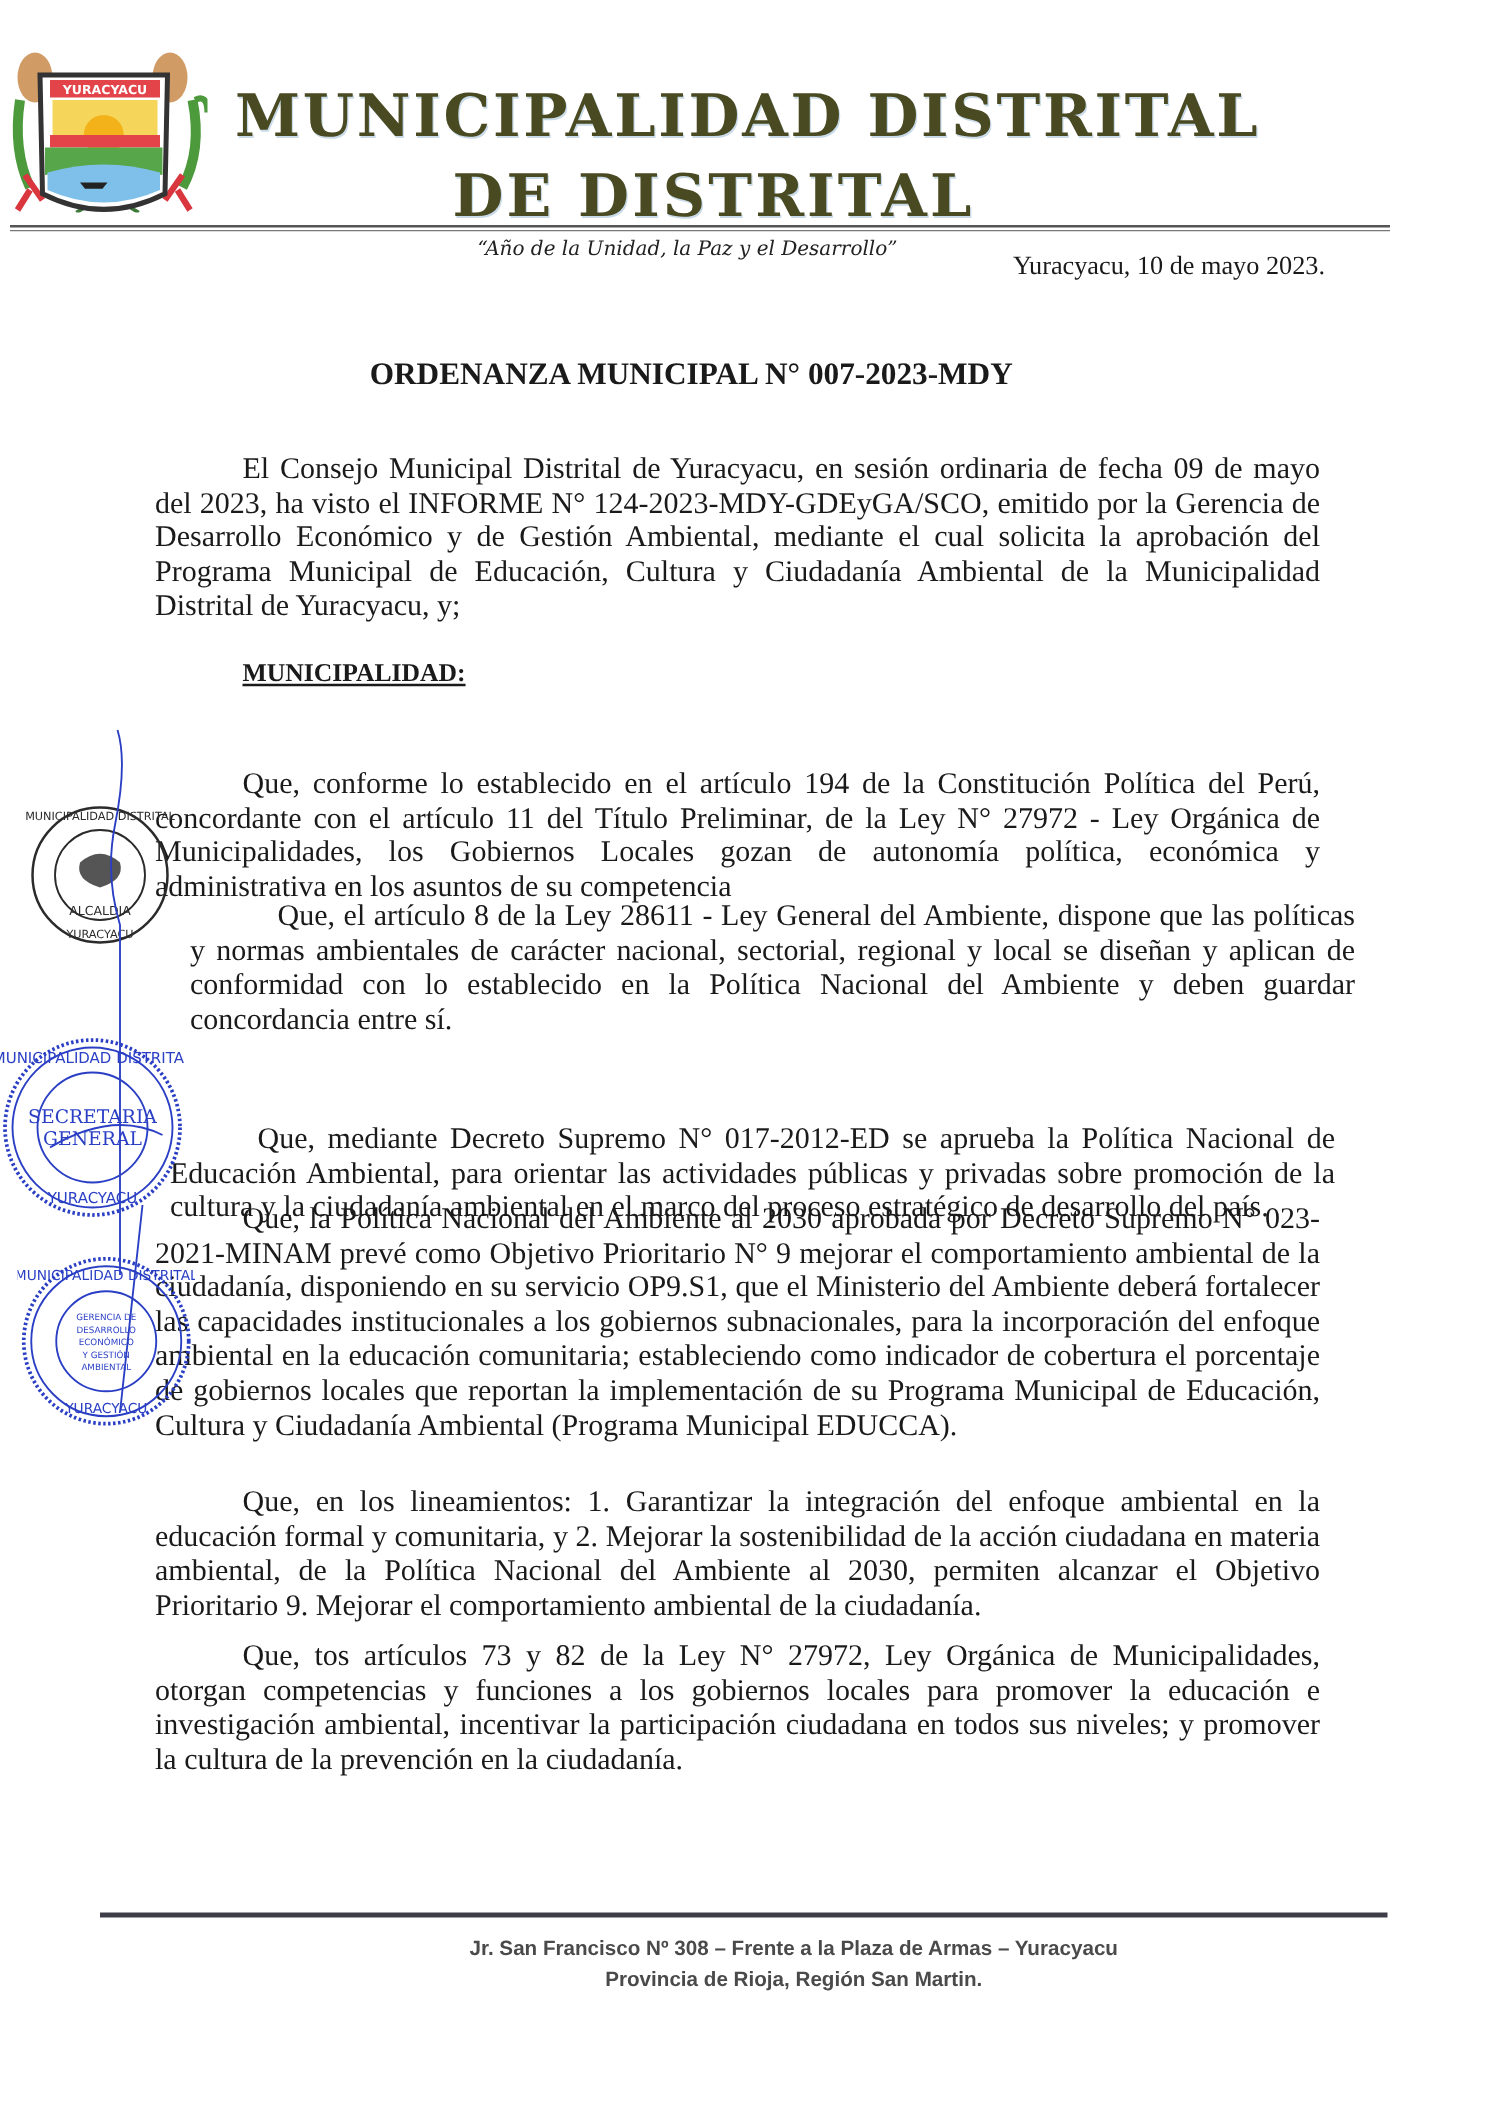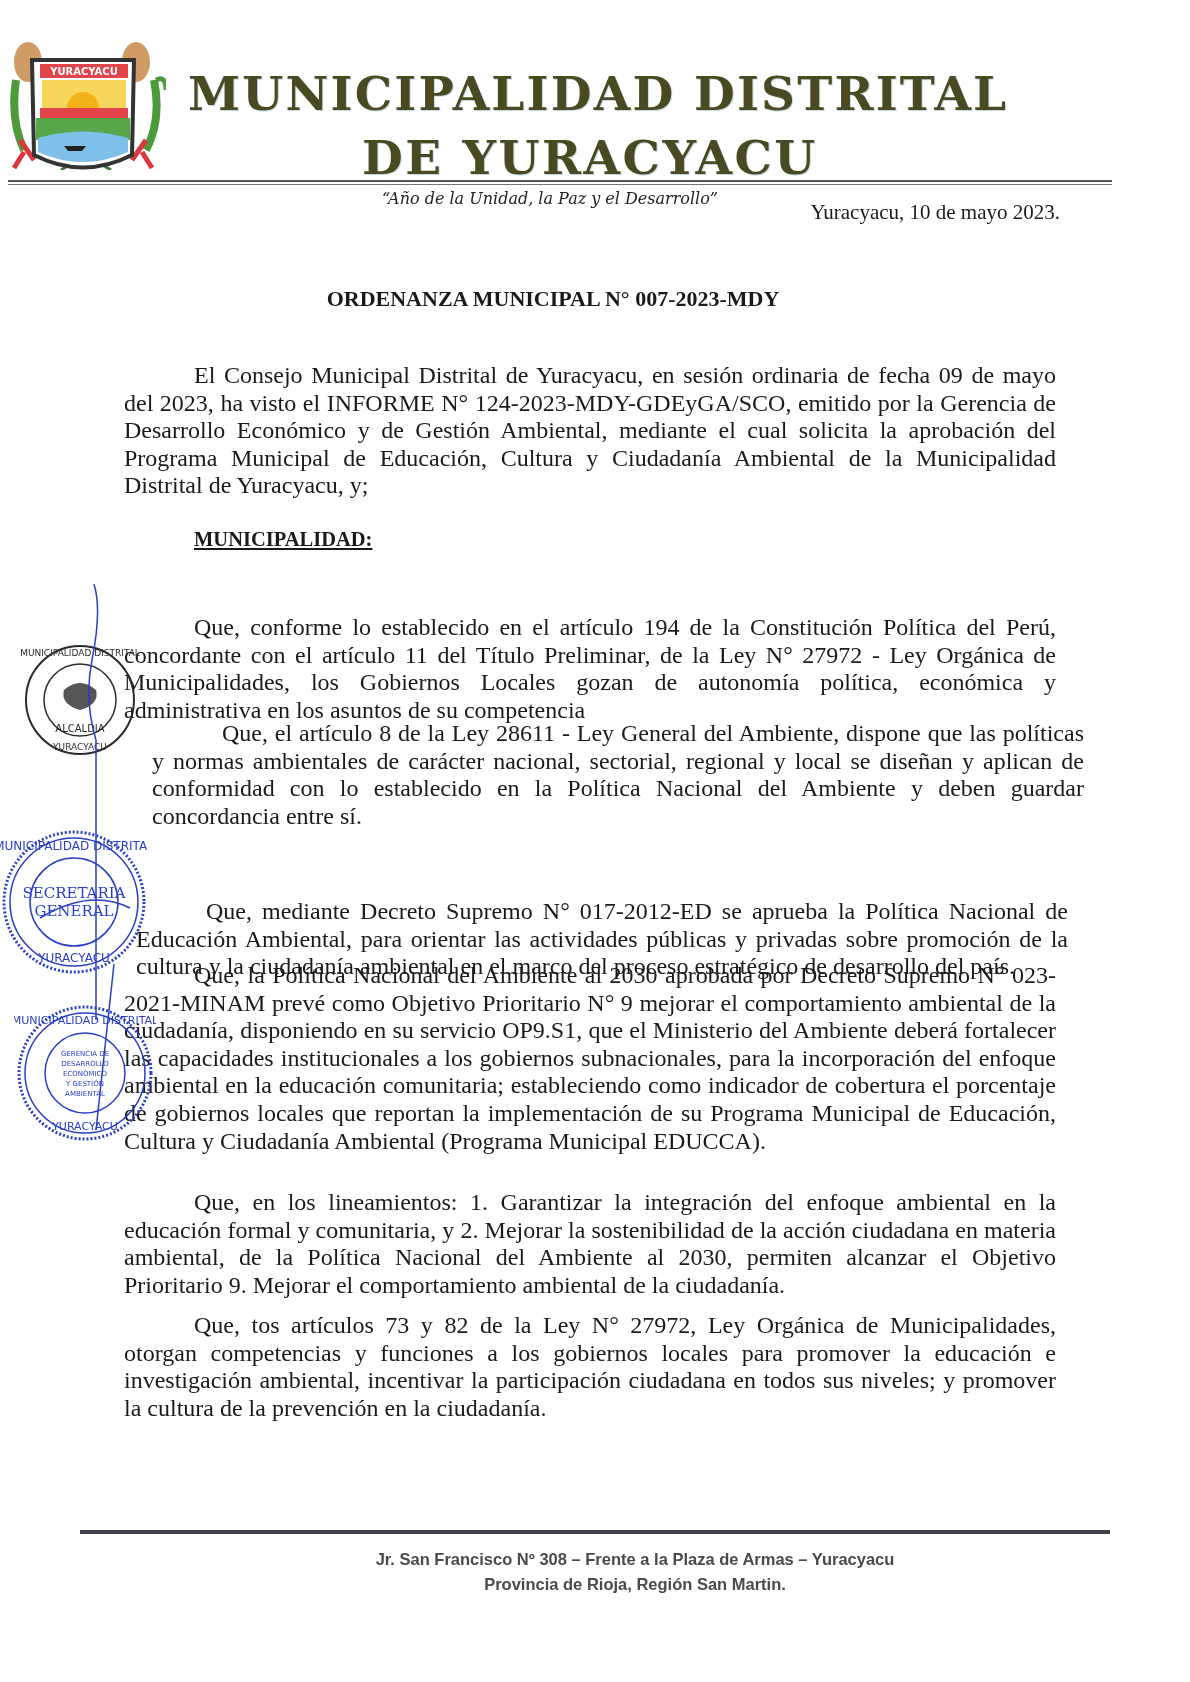--- a/index.html
+++ b/index.html
@@ -13,21 +13,21 @@
 
   .hrule { position: absolute; left: 8px; width: 1104px; height: 2px; background: #555; }
   .hrule.a { top: 180px; }
   .hrule.b { top: 184px; height: 1px; background: #777; }
 
   .motto { position: absolute; top: 189px; left: 0; width: 1085px; text-align: center; font-family: "DejaVu Serif", serif; font-style: italic; font-size: 16px; color: #222; }
   .motto-inner { display: inline-block; margin-left: 15px; }
 
   .date { position: absolute; top: 200px; right: 130px; font-size: 21px; }
 
-  .doc-title { position: absolute; top: 286px; left: 0; width: 1106px; text-align: center; font-weight: bold; font-size: 22px; text-decoration: underline; }
+  .doc-title { position: absolute; top: 286px; left: 0; width: 1106px; text-align: center; font-weight: bold; font-size: 25px; text-decoration: underline; }
   .doc-title span { display: inline-block; margin-left: 0px; }
 
   .body-block { position: absolute; left: 124px; width: 932px; font-size: 24px; line-height: 27.6px; text-align: justify; }
   .body-block p { margin: 0; text-indent: 70px; }
   .p1 { top: 362px; }
   .considerando { position: absolute; left: 194px; top: 528px; font-weight: bold; font-size: 20.5px; text-decoration: underline; }
   .p2 { top: 584px; margin-top: 30px; }
   .p3 { top: 720px; margin-left: 28px; }
   .p4 { top: 898px; margin-left: 12px; }
   .p5 { top: 962px; }
@@ -67,21 +67,21 @@
     <circle cx="77" cy="88" r="16" fill="#f3b21a"></circle>
     <rect x="34" y="88" width="88" height="10" fill="#e2444a"></rect>
     <path d="M30 98 L124 98 L124 120 Q77 112 30 120 Z" fill="#58a64a"></path>
     <path d="M32 118 Q77 105 122 118 L122 132 Q77 152 32 132 Z" fill="#7fc0ea"></path>
     <path d="M58 126 L80 126 L76 131 L62 131 Z" fill="#222"></path>
     <text x="78" y="55" text-anchor="middle" font-family="DejaVu Sans, sans-serif" font-size="10" font-weight="bold" fill="#ffffff">YURACYACU</text>
   </svg>
 </div>
 
 <div class="header-title ht1">MUNICIPALIDAD DISTRITAL</div>
-<div class="header-title ht2">DE YURACYACU</div>
+<div class="header-title ht2">DE DISTRITAL</div>
 
 <div class="hrule a"></div>
 <div class="hrule b"></div>
 
 <div class="motto">
   <span class="motto-inner">“Año de la Unidad, la Paz y el Desarrollo”</span>
 </div>
 
 <div class="date">Yuracyacu, 10 de mayo 2023.</div>
 

